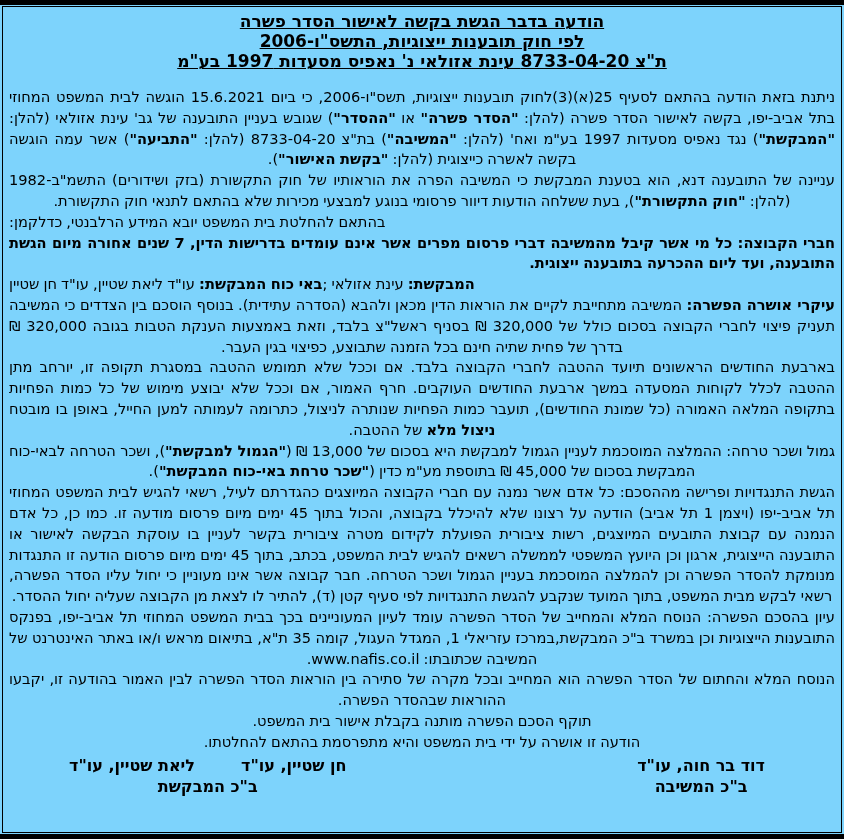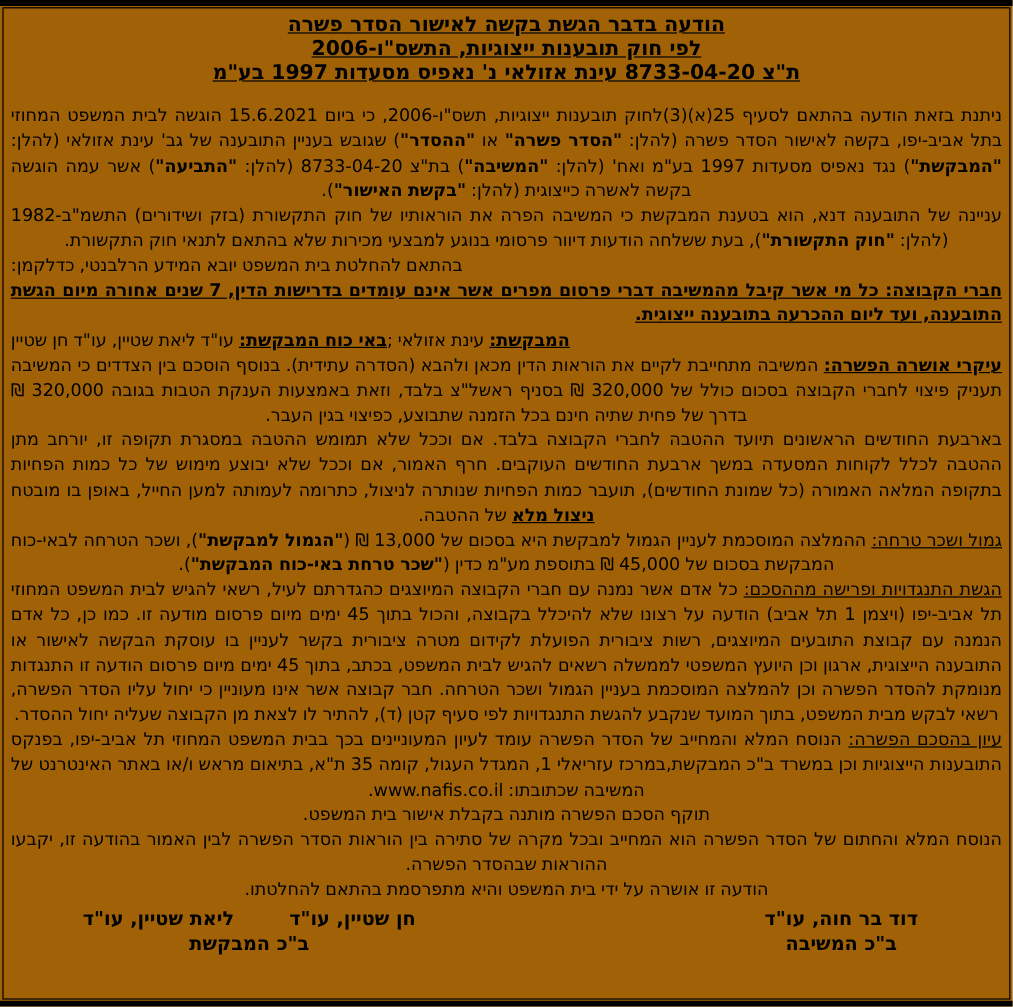--- a/index.html
+++ b/index.html
@@ -1,18 +1,18 @@
 <!DOCTYPE html>
 <html lang="he" dir="rtl"><head>
 <meta charset="utf-8">
 <style>
   html,body{margin:0;padding:0;background:#fff;}
   .page{
     width:844px;height:839px;box-sizing:border-box;
-    background:#a16207;color:#000;direction:rtl;
+    background:#7dd3fc;color:#000;direction:rtl;
     font-family:"DejaVu Sans",sans-serif;
     position:relative;overflow:hidden;
   }
   .thick-bar{position:absolute;left:0;right:0;height:5px;background:#000;}
   .thick-bar.top{top:0;}
   .thick-bar.bottom{bottom:0;}
   .frame{
     position:absolute;top:6px;bottom:6px;left:2px;right:2px;
     border:1.5px solid #000;
     box-sizing:border-box;
@@ -26,21 +26,21 @@
   .notice-body{margin-top:16px;}
   .para{
     margin:0;font-size:14.6px;line-height:20.8px;
     word-spacing:-0.5px;
   }
   .para.jc{text-align:justify;text-align-last:center;}
   .para.jr{text-align:justify;text-align-last:right;}
   .para.r{text-align:left;}
   .para.c{text-align:center;}
   .b{font-weight:bold;}
-  .u{text-decoration:underline;}
+  .u{}
   .signatures{
     display:flex;justify-content:space-between;align-items:flex-start;
     font-weight:bold;font-size:16px;line-height:21px;
     padding:2px 70px 0 60px;
   }
   .sig{text-align:center;}
   .sig-names{display:flex;gap:46px;}
   .sig-role{text-align:center;}
 </style>
 </head>
@@ -61,22 +61,22 @@
         <p class="para jc"><span>ניתנת בזאת הודעה בהתאם לסעיף 25(א)(3)לחוק תובענות ייצוגיות, תשס"ו-2006, כי ביום 15.6.2021 הוגשה לבית המשפט המחוזי בתל אביב-יפו, בקשה לאישור הסדר פשרה (להלן: </span><span class="b">"הסדר פשרה"</span><span> או </span><span class="b">"ההסדר"</span><span>) שגובש בעניין התובענה של גב' עינת אזולאי (להלן: </span><span class="b">"המבקשת"</span><span>) נגד נאפיס מסעדות 1997 בע"מ ואח' (להלן: </span><span class="b">"המשיבה"</span><span>) בת"צ 8733-04-20 (להלן: </span><span class="b">"התביעה"</span><span>) אשר עמה הוגשה בקשה לאשרה כייצוגית (להלן: </span><span class="b">"בקשת האישור"</span><span>).</span></p>
         <p class="para jc"><span>עניינה של התובענה דנא, הוא בטענת המבקשת כי המשיבה הפרה את הוראותיו של חוק התקשורת (בזק ושידורים) התשמ"ב-1982 (להלן: </span><span class="b">"חוק התקשורת"</span><span>), בעת ששלחה הודעות דיוור פרסומי בנוגע למבצעי מכירות שלא בהתאם לתנאי חוק התקשורת.</span></p>
         <p class="para r"><span>בהתאם להחלטת בית המשפט יובא המידע הרלבנטי, כדלקמן:</span></p>
         <p class="para jr"><span class="b u">חברי הקבוצה: כל מי אשר קיבל מהמשיבה דברי פרסום מפרים אשר אינם עומדים בדרישות הדין, 7 שנים אחורה מיום הגשת התובענה, ועד ליום ההכרעה בתובענה ייצוגית.</span></p>
         <p class="para r"><span class="b u">המבקשת:</span><span> עינת אזולאי ;</span><span class="b u">באי כוח המבקשת:</span><span> עו"ד ליאת שטיין, עו"ד חן שטיין</span></p>
         <p class="para jc"><span class="b u">עיקרי אושרה הפשרה:</span><span> המשיבה מתחייבת לקיים את הוראות הדין מכאן ולהבא (הסדרה עתידית). בנוסף הוסכם בין הצדדים כי המשיבה תעניק פיצוי לחברי הקבוצה בסכום כולל של 320,000 ₪ בסניף ראשל"צ בלבד, וזאת באמצעות הענקת הטבות בגובה 320,000 ₪ בדרך של פחית שתיה חינם בכל הזמנה שתבוצע, כפיצוי בגין העבר.</span></p>
         <p class="para jc"><span>בארבעת החודשים הראשונים תיועד ההטבה לחברי הקבוצה בלבד. אם וככל שלא תמומש ההטבה במסגרת תקופה זו, יורחב מתן ההטבה לכלל לקוחות המסעדה במשך ארבעת החודשים העוקבים. חרף האמור, אם וככל שלא יבוצע מימוש של כל כמות הפחיות בתקופה המלאה האמורה (כל שמונת החודשים), תועבר כמות הפחיות שנותרה לניצול, כתרומה לעמותה למען החייל, באופן בו מובטח </span><span class="b u">ניצול מלא</span><span> של ההטבה.</span></p>
         <p class="para jc"><span class="u">גמול ושכר טרחה:</span><span> ההמלצה המוסכמת לעניין הגמול למבקשת היא בסכום של 13,000 ₪ (</span><span class="b">"הגמול למבקשת"</span><span>), ושכר הטרחה לבאי-כוח המבקשת בסכום של 45,000 ₪ בתוספת מע"מ כדין (</span><span class="b">"שכר טרחת באי-כוח המבקשת"</span><span>).</span></p>
         <p class="para jc"><span class="u">הגשת התנגדויות ופרישה מההסכם:</span><span> כל אדם אשר נמנה עם חברי הקבוצה המיוצגים כהגדרתם לעיל, רשאי להגיש לבית המשפט המחוזי תל אביב-יפו (ויצמן 1 תל אביב) הודעה על רצונו שלא להיכלל בקבוצה, והכול בתוך 45 ימים מיום פרסום מודעה זו. כמו כן, כל אדם הנמנה עם קבוצת התובעים המיוצגים, רשות ציבורית הפועלת לקידום מטרה ציבורית בקשר לעניין בו עוסקת הבקשה לאישור או התובענה הייצוגית, ארגון וכן היועץ המשפטי לממשלה רשאים להגיש לבית המשפט, בכתב, בתוך 45 ימים מיום פרסום הודעה זו התנגדות מנומקת להסדר הפשרה וכן להמלצה המוסכמת בעניין הגמול ושכר הטרחה. חבר קבוצה אשר אינו מעוניין כי יחול עליו הסדר הפשרה, רשאי לבקש מבית המשפט, בתוך המועד שנקבע להגשת התנגדויות לפי סעיף קטן (ד), להתיר לו לצאת מן הקבוצה שעליה יחול ההסדר.</span></p>
         <p class="para jc"><span class="u">עיון בהסכם הפשרה:</span><span> הנוסח המלא והמחייב של הסדר הפשרה עומד לעיון המעוניינים בכך בבית המשפט המחוזי תל אביב-יפו, בפנקס התובענות הייצוגיות וכן במשרד ב"כ המבקשת,במרכז עזריאלי 1, המגדל העגול, קומה 35 ת"א, בתיאום מראש ו/או באתר האינטרנט של המשיבה שכתובתו: www.nafis.co.il.</span></p>
+        <p class="para jc"><span>הנוסח המלא והחתום של הסדר הפשרה הוא המחייב ובכל מקרה של סתירה בין הוראות הסדר הפשרה לבין האמור בהודעה זו, יקבעו ההוראות שבהסדר הפשרה.</span></p>
         <p class="para c"><span>תוקף הסכם הפשרה מותנה בקבלת אישור בית המשפט.</span></p>
-        <p class="para jc"><span>הנוסח המלא והחתום של הסדר הפשרה הוא המחייב ובכל מקרה של סתירה בין הוראות הסדר הפשרה לבין האמור בהודעה זו, יקבעו ההוראות שבהסדר הפשרה.</span></p>
         <p class="para c"><span>הודעה זו אושרה על ידי בית המשפט והיא מתפרסמת בהתאם להחלטתו.</span></p>
       </div>
 
     <div class="signatures">
       <div class="sig">
         <div>דוד בר חוה, עו"ד</div>
         <div class="sig-role">ב"כ המשיבה</div>
       </div>
       <div class="sig">
         <div class="sig-names">

